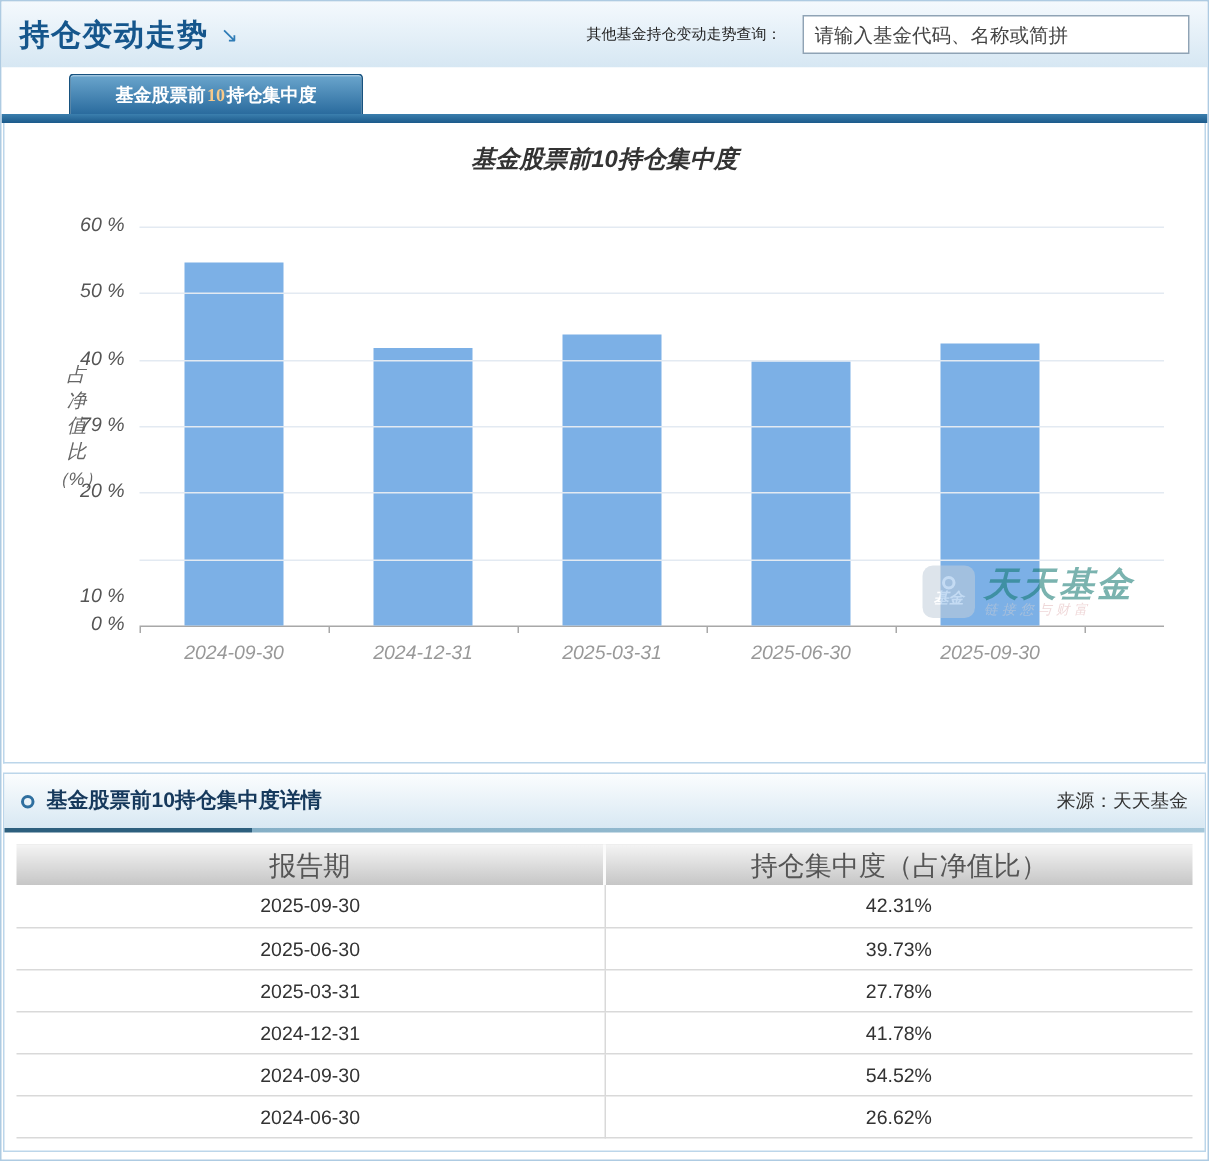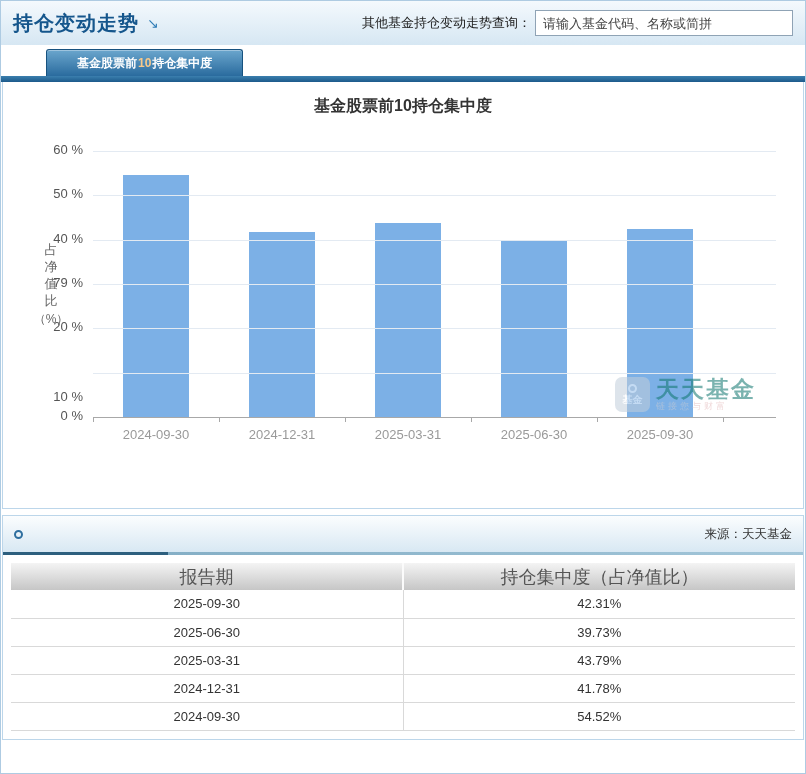--- a/index.html
+++ b/index.html
@@ -6,38 +6,38 @@
   html,body { background:#fff; }
   body { font-family:"Liberation Sans","DejaVu Sans",sans-serif; width:806px; }
   .page { width:806px; height:774px; border:1px solid #aecbe2; background:#fff; overflow:hidden; }
 
   
   .topbar { height:44px; display:flex; align-items:center; padding:0 12px;
             background:linear-gradient(#f4f9fd,#d6e7f3); }
   .page-title { font-size:20px; font-weight:bold; color:#15568c; letter-spacing:1px; }
   .title-arrow { color:#2f7cb6; font-size:14px; margin-left:8px; }
   .top-spacer { flex:1; }
-  .query-label { font-size:13px; color:#222; margin-right:4px; }
+  .query-label { font-size:10px; color:#222; margin-right:14px; }
   .query-input { width:258px; height:26px; border:1px solid #8fa3b5; background:#fff;
                  font-size:13px; color:#444; padding:0 7px; outline:none;
                  font-family:"Liberation Sans","DejaVu Sans",sans-serif; }
   .query-input::placeholder { color:#444; opacity:1; }
 
   
   .tabstrip { height:31px; background:#fff; padding-left:45px; }
   .tab { display:inline-flex; align-items:center; height:27px; margin-top:4px; padding:0 30px;
          background:linear-gradient(#6ba6cd,#2a6b9e); border:1px solid #17527f; border-bottom:none;
          border-radius:3px 3px 0 0; color:#fff; font-size:12px; font-weight:bold; cursor:pointer;
          box-shadow:inset 0 1px 0 rgba(255,255,255,.35); }
-  .tab .tab-num { color:#f8c98a; padding:0 1px; }
+  .tab .tab-num { color:#f8c98a; padding:0 1px;font-family:Liberation Serif, serif; }
   .tabbar { height:6px; background:linear-gradient(#3b7fae,#1c5a8b); }
 
   
   .chart-panel { margin:0 1px; border:1px solid #bcd6ea; border-top:none; background:#fff;
-                 height:427px; overflow:hidden; }
+                 height:427px; overflow:hidden;font-style:italic; }
   .chart-title { text-align:center; margin-top:14px; font-size:16px; font-weight:bold; color:#333; }
   .chart-body { display:flex; margin-top:34px; }
   .ylab { width:48px; margin-left:24px; display:flex; flex-direction:column; align-items:center;
           justify-content:center; height:266px; color:#666; font-size:13px; line-height:17px; }
   .ylab .unit { font-size:12px; margin-top:2px; white-space:nowrap; }
   .plot-wrap { position:relative; width:683px; height:312px; margin-left:18px; }
   .gridline { position:absolute; left:0; right:0; height:1px; background:#e3eaf2; }
   .ytick { position:absolute; left:-72px; width:62px; text-align:right; font-size:13px; color:#555; }
   .x-axis { position:absolute; top:266px; left:0; width:100%; height:1px; background:#a8a8a8; }
   .xtickmark { position:absolute; top:267px; width:1px; height:4px; background:#a8a8a8; }
@@ -167,20 +167,21 @@
           <div class="xtickmark" style="left: 378px;"></div>
           <div class="xtickmark" style="left: 504px;"></div>
           <div class="xtickmark" style="left: 630px;"></div>
         </div>
     </div>
   </div>
 
   <div class="details-panel">
     <div class="section-header">
       <span class="ring-icon"></span>
+      <span class="section-title">基金股票前10持仓集中度详情</span>
       <span class="section-spacer"></span>
       <span class="source-label">来源：天天基金</span>
     </div>
     <div class="section-underline"></div>
     <table class="holdings">
       <thead>
         <tr>
           <th style="width:50%">报告期</th>
           <th>持仓集中度（占净值比）</th>
         </tr>
@@ -189,27 +190,31 @@
           <tr>
             <td>2025-09-30</td>
             <td>42.31%</td>
           </tr>
           <tr>
             <td>2025-06-30</td>
             <td>39.73%</td>
           </tr>
           <tr>
             <td>2025-03-31</td>
-            <td>43.79%</td>
+            <td>27.78%</td>
           </tr>
           <tr>
             <td>2024-12-31</td>
             <td>41.78%</td>
           </tr>
           <tr>
             <td>2024-09-30</td>
             <td>54.52%</td>
           </tr>
+          <tr>
+            <td>2024-06-30</td>
+            <td>26.62%</td>
+          </tr>
         </tbody>
     </table>
   </div>
 
 </div>
 
 </body></html>

